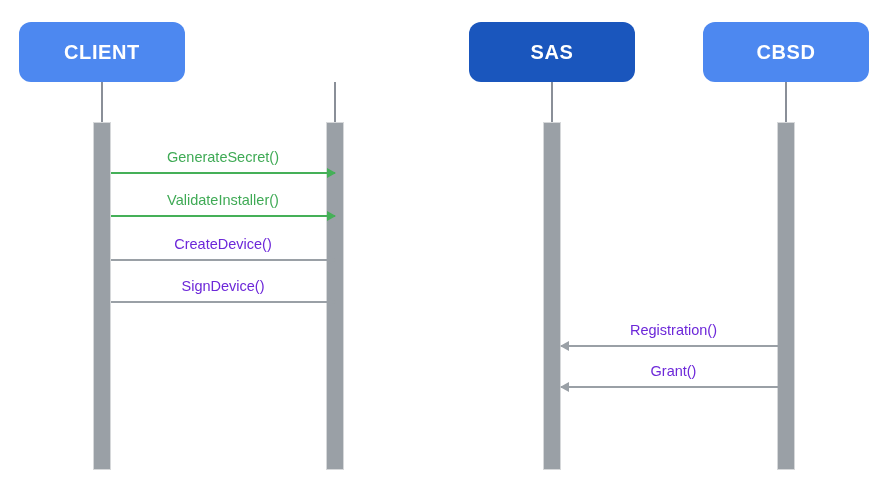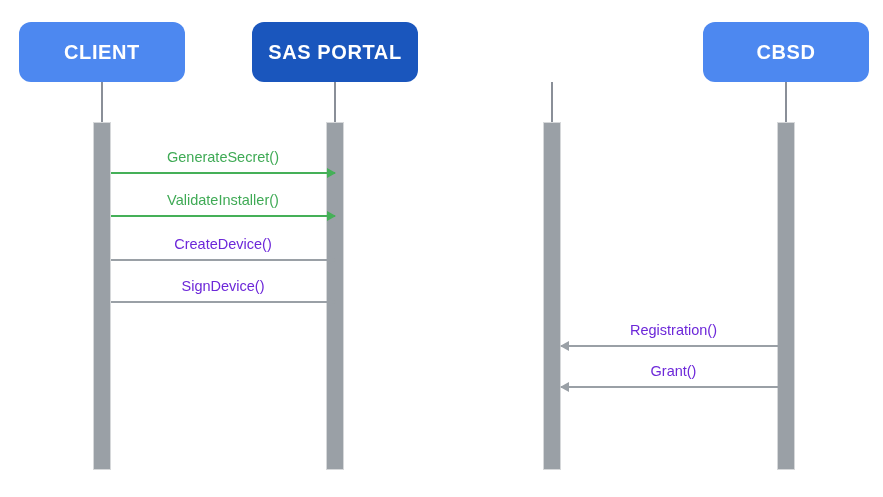--- a/index.html
+++ b/index.html
@@ -99,25 +99,25 @@
 <body>
 
 <div id="diagram-root">
     <div class="lifeline" style="left: 101px; top: 82px; height: 40px;"></div>
     <div class="activation-bar" style="left: 93px; top: 122px; height: 348px;"></div>
     <div class="participant-box" style="left: 19px; top: 22px; width: 166px; height: 60px; background: rgb(77, 136, 240);">
       <span class="participant-label">CLIENT</span>
     </div>
     <div class="lifeline" style="left: 334px; top: 82px; height: 40px;"></div>
     <div class="activation-bar" style="left: 326px; top: 122px; height: 348px;"></div>
-    <div class="participant-box" style="left: 252px; top: 22px; width: 166px; height: 60px; background: rgb(26, 86, 189);">
-      <span class="participant-label">SAS PORTAL</span>
-    </div>
     <div class="lifeline" style="left: 551px; top: 82px; height: 40px;"></div>
     <div class="activation-bar" style="left: 543px; top: 122px; height: 348px;"></div>
+    <div class="participant-box" style="left: 469px; top: 22px; width: 166px; height: 60px; background: rgb(26, 86, 189);">
+      <span class="participant-label">SAS</span>
+    </div>
     <div class="lifeline" style="left: 785px; top: 82px; height: 40px;"></div>
     <div class="activation-bar" style="left: 777px; top: 122px; height: 348px;"></div>
     <div class="participant-box" style="left: 703px; top: 22px; width: 166px; height: 60px; background: rgb(77, 136, 240); justify-content: center;">
       <span class="participant-label">CBSD</span>
     </div>
     <div class="message" style="left: 111px; top: 172px; width: 224px;">
       <div class="message-line green"></div>
       <div class="arrow-head right-green"></div>
       <div class="message-label green">GenerateSecret()</div>
     </div>

